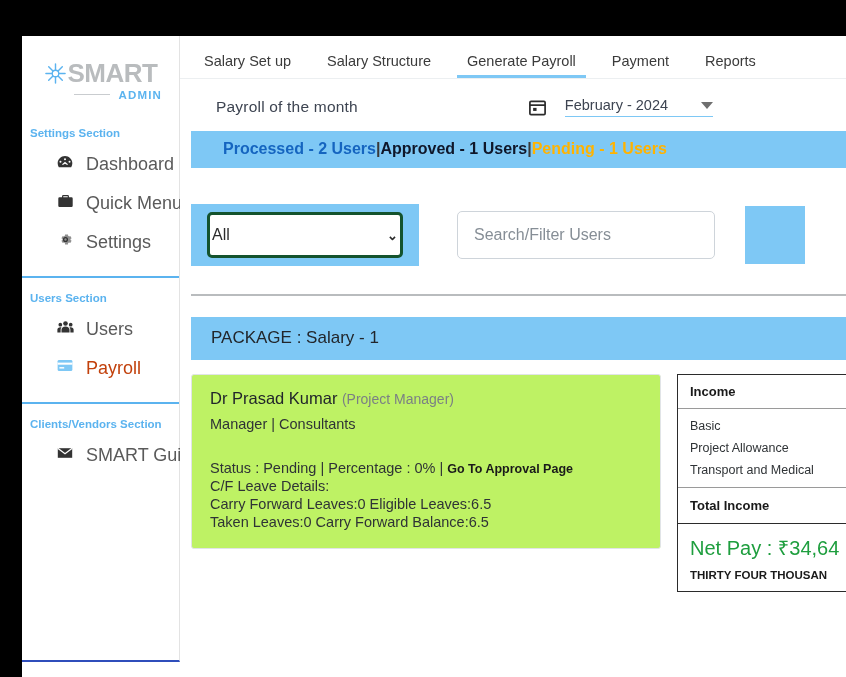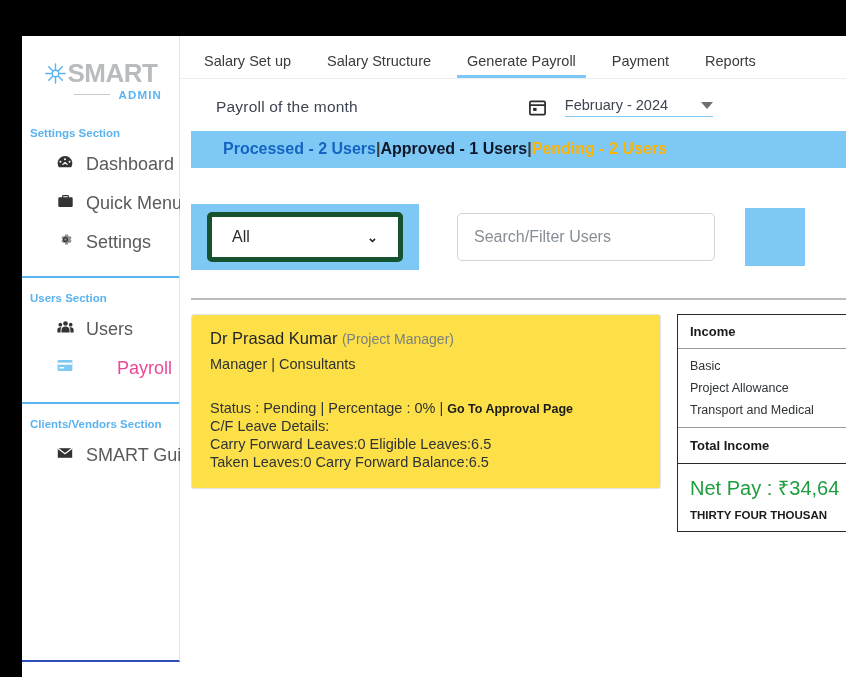--- a/index.html
+++ b/index.html
@@ -94,22 +94,21 @@
     margin: 14px 0 0 0;
   }
   .nav-item {
     display: flex;
     padding: 9px 0 9px 34px;
     font-size: 18px;
     color: #5a5a5a;
     cursor: pointer;
   }
   .nav-item.active {
-    color: #ec4899;
-    gap: 31px;
+    color: #c2410c;
   }
   .nav-icon {
     width: 18px;
     height: 16px;
     margin-right: 12px;
     display: inline-flex;
     align-items: center;
     justify-content: center;
     color: #333;
     flex: 0 0 auto;
@@ -206,27 +205,27 @@
     padding-left: 11px;
   }
   #select-holder {
     background: #7ec8f5;
     padding: 8px 16px;
     width: 228px;
     box-sizing: border-box;
   }
   .select-box {
     background: #fff;
-    border: 5px solid #14532d;
+    border: 3px solid #14532d;
     border-radius: 5px;
     height: 40px;
     display: flex;
     align-items: center;
     justify-content: space-between;
-    padding: 0 20px;
+    padding: 0 2px;
     font-size: 16px;
     color: #2b2b2b;
     cursor: pointer;
   }
   .chev {
     font-size: 13px;
     color: #2b2b2b;
     font-weight: bold;
   }
   #search-input {
@@ -272,21 +271,21 @@
     margin: 14px 0 0 11px;
     align-items: flex-start;
   }
   #user-card {
     width: 470px;
     min-width: 470px;
     border: 1px solid #e1e4e7;
     border-radius: 3px;
     padding: 14px 16px 18px 18px;
     box-sizing: border-box;
-    background: #fde047;
+    background: #bef264;
   }
   .emp-name {
     font-size: 16.5px;
     color: #22262b;
   }
   .emp-role {
     font-size: 14px;
     color: #7b8084;
   }
   .emp-dept {
@@ -478,36 +477,37 @@
           </svg>
         </span>
         <div class="month-select">
           <span class="month-value">February - 2024</span>
           <span class="caret-down"></span>
         </div>
       </div>
     </div>
 
     <div id="status-bar">
-      <span class="st-processed">Processed - 2 Users</span><span class="st-sep">|</span><span class="st-approved">Approved - 1 Users</span><span class="st-sep">|</span><span class="st-pending">Pending - 2 Users</span>
+      <span class="st-processed">Processed - 2 Users</span><span class="st-sep">|</span><span class="st-approved">Approved - 1 Users</span><span class="st-sep">|</span><span class="st-pending">Pending - 1 Users</span>
     </div>
 
     <div id="filter-row">
       <div id="select-holder">
         <div class="select-box">
           <span>All</span>
           <span class="chev">⌄</span>
         </div>
       </div>
       <input id="search-input" type="text" placeholder="Search/Filter Users" style="">
       <div id="action-block"></div>
     </div>
 
     <div id="content-divider"></div>
 
+    <div id="package-header">PACKAGE : Salary - 1</div>
 
     <div id="detail-row">
 
       <div id="user-card">
         <div>
           <span class="emp-name">Dr Prasad Kumar</span>
           <span class="emp-role">(Project Manager)</span>
         </div>
         <div class="emp-dept">Manager | Consultants</div>
         <div class="emp-status-line">

